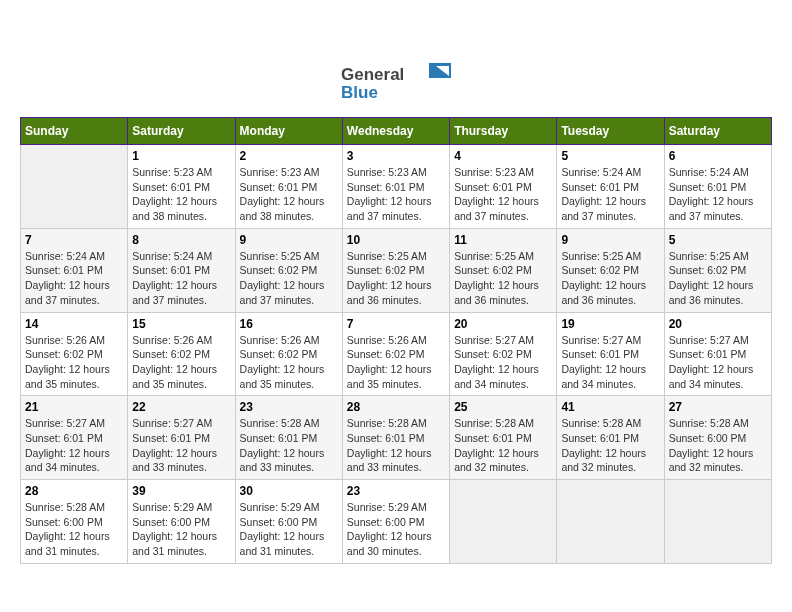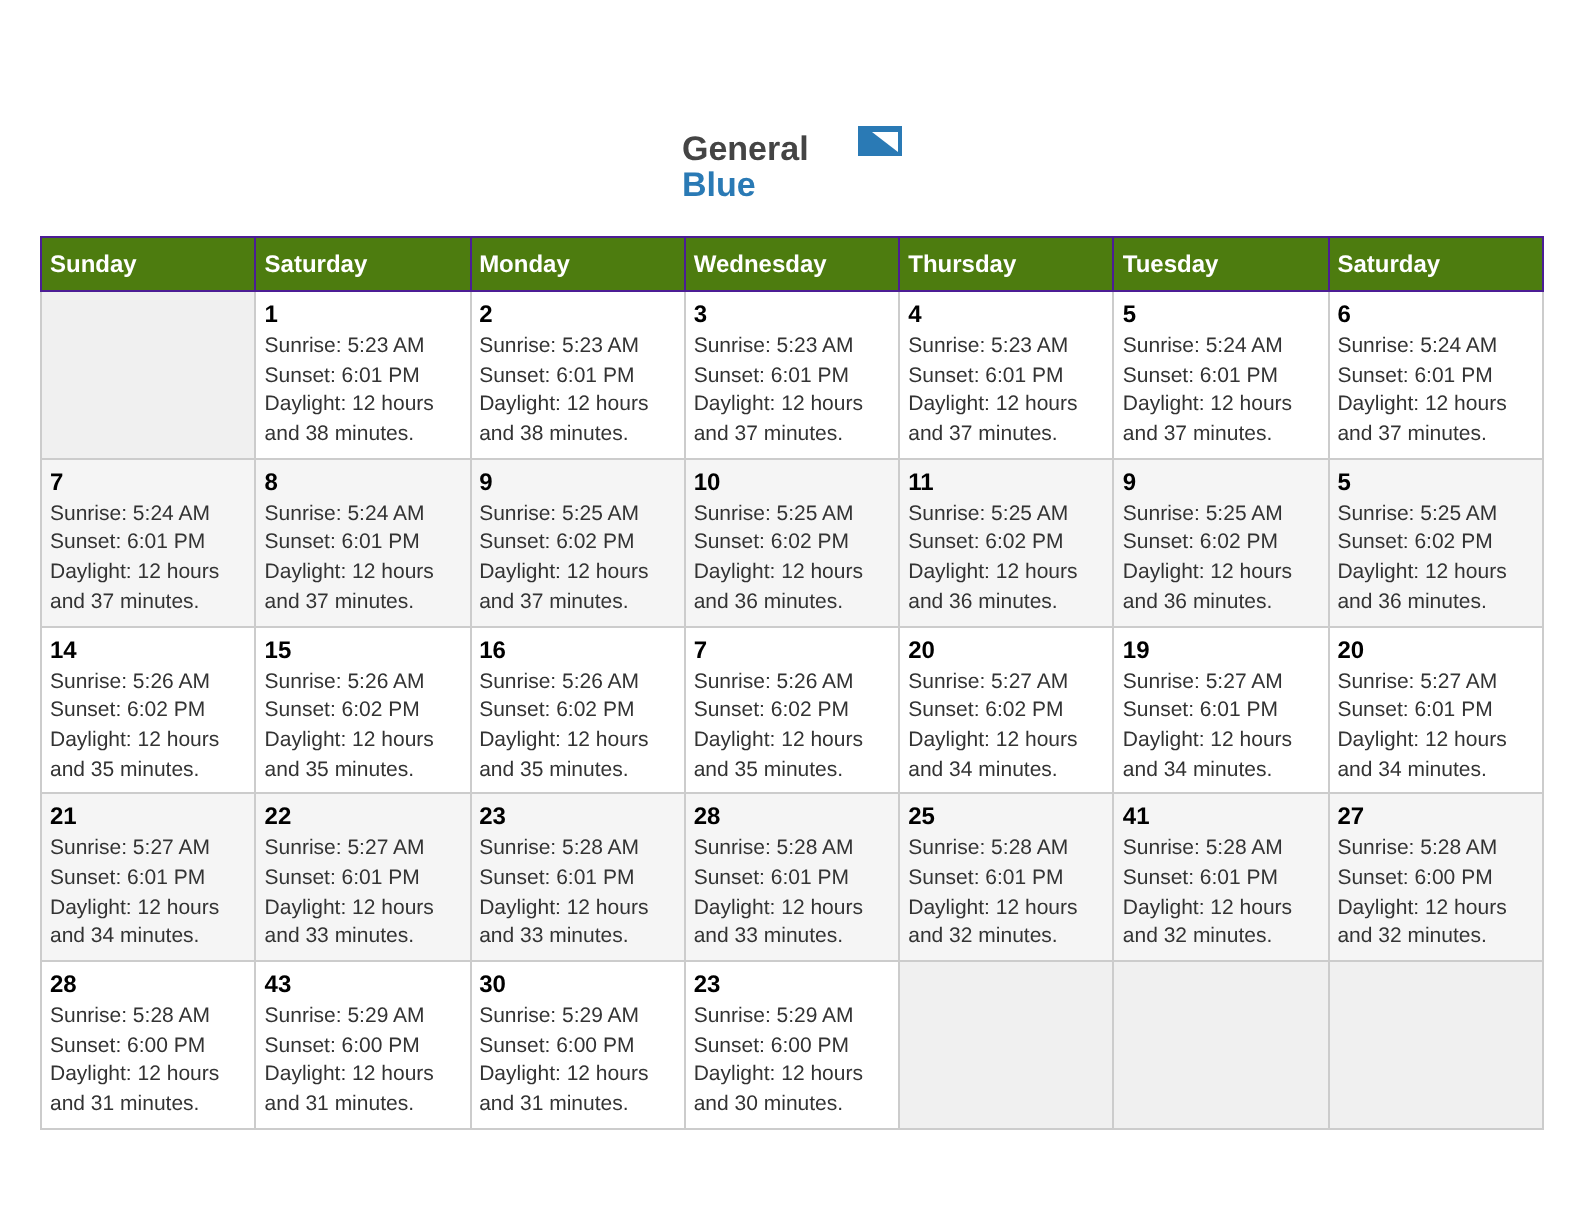--- a/index.html
+++ b/index.html
@@ -308,21 +308,21 @@
       </tr>
       <tr>
         <td>
           <span class="day-number">28</span>
           <div class="cell-text" style="white-space: pre-line;">Sunrise: 5:28 AM
 Sunset: 6:00 PM
 Daylight: 12 hours
 and 31 minutes.</div>
         </td>
         <td>
-          <span class="day-number">43</span>
+          <span class="day-number">39</span>
           <div class="cell-text" style="white-space: pre-line;">Sunrise: 5:29 AM
 Sunset: 6:00 PM
 Daylight: 12 hours
 and 31 minutes.</div>
         </td>
         <td>
           <span class="day-number">30</span>
           <div class="cell-text" style="white-space: pre-line;">Sunrise: 5:29 AM
 Sunset: 6:00 PM
 Daylight: 12 hours

